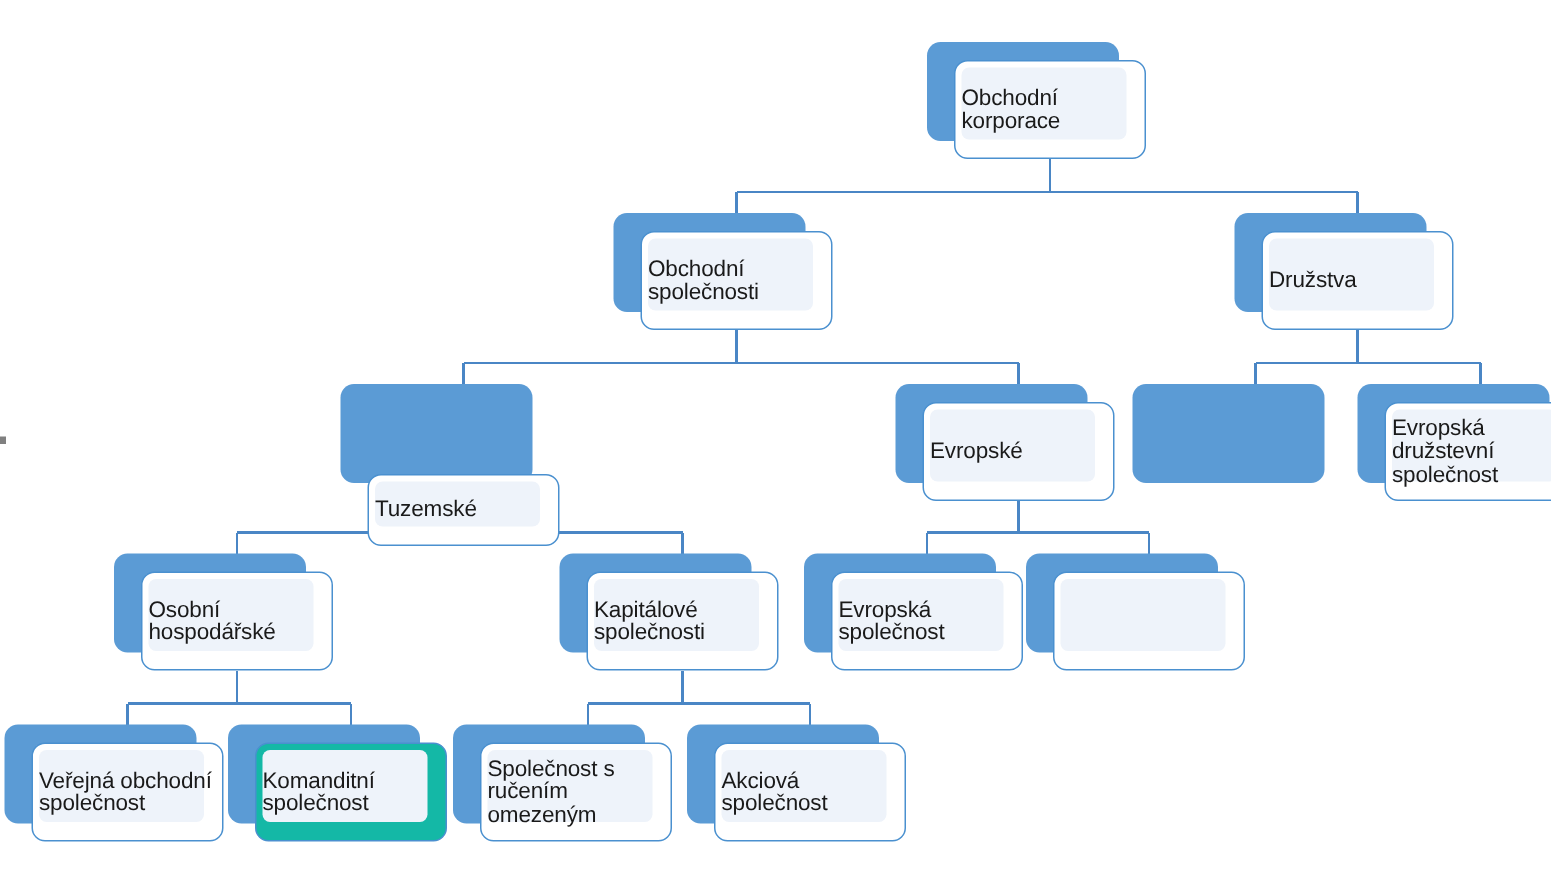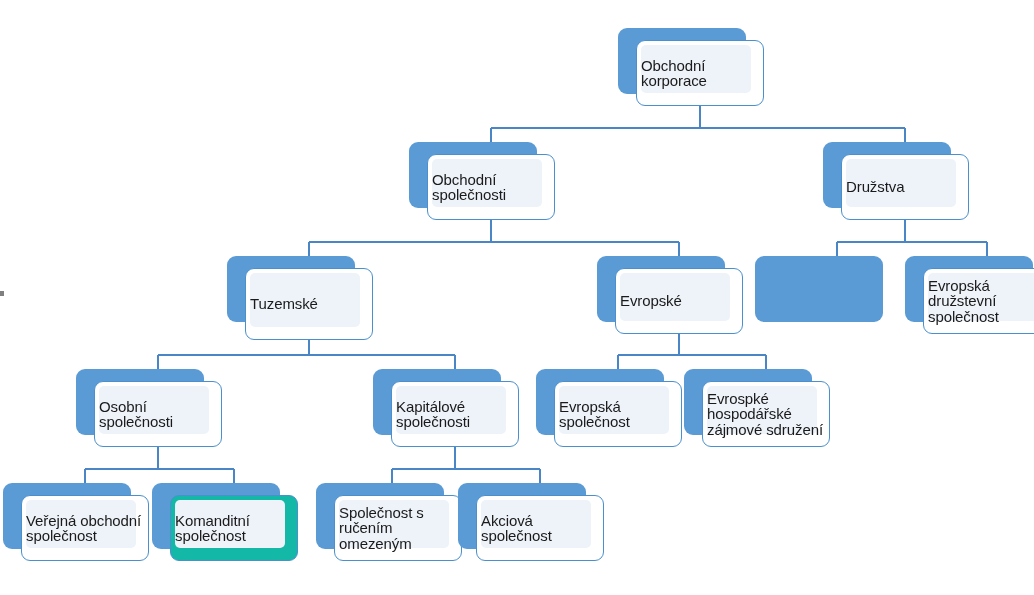--- a/index.html
+++ b/index.html
@@ -137,21 +137,21 @@
       </div>
       <div class="node" style="left: 823px; top: 142px; width: 154px; height: 78px;">
         <div class="shadow" style="width: 128px; height: 66px; background: rgb(91, 155, 213);"></div>
         <div class="card" style="width: 128px; height: 66px; border-color: rgb(74, 144, 207); background: rgb(255, 255, 255);">
           <div class="inner" style="background: rgb(238, 243, 250);"></div>
           <div class="label" style="color: rgb(26, 26, 26);">Družstva</div>
         </div>
       </div>
       <div class="node" style="left: 227px; top: 256px; width: 146px; height: 78px;">
         <div class="shadow" style="width: 128px; height: 66px; background: rgb(91, 155, 213);"></div>
-        <div class="card" style="width: 128px; height: 72px; border-color: rgb(74, 144, 207); background: rgb(255, 255, 255);">
+        <div class="card" style="width: 128px; height: 48px; border-color: rgb(74, 144, 207); background: rgb(255, 255, 255); margin-top: 48px;">
           <div class="inner" style="background: rgb(238, 243, 250);"></div>
           <div class="label" style="color: rgb(26, 26, 26);">Tuzemské</div>
         </div>
       </div>
       <div class="node" style="left: 597px; top: 256px; width: 146px; height: 78px;">
         <div class="shadow" style="width: 128px; height: 66px; background: rgb(91, 155, 213);"></div>
         <div class="card" style="width: 128px; height: 66px; border-color: rgb(74, 144, 207); background: rgb(255, 255, 255);">
           <div class="inner" style="background: rgb(238, 243, 250);"></div>
           <div class="label" style="color: rgb(26, 26, 26);">Evropské</div>
         </div>
@@ -166,21 +166,21 @@
           <div class="label" style="color: rgb(26, 26, 26);">Evropská
 družstevní
 společnost</div>
         </div>
       </div>
       <div class="node" style="left: 76px; top: 369px; width: 146px; height: 78px;">
         <div class="shadow" style="width: 128px; height: 66px; background: rgb(91, 155, 213);"></div>
         <div class="card" style="width: 128px; height: 66px; border-color: rgb(74, 144, 207); background: rgb(255, 255, 255);">
           <div class="inner" style="background: rgb(238, 243, 250);"></div>
           <div class="label" style="color: rgb(26, 26, 26);">Osobní
-společnosti</div>
+hospodářské</div>
         </div>
       </div>
       <div class="node" style="left: 373px; top: 369px; width: 146px; height: 78px;">
         <div class="shadow" style="width: 128px; height: 66px; background: rgb(91, 155, 213);"></div>
         <div class="card" style="width: 128px; height: 66px; border-color: rgb(74, 144, 207); background: rgb(255, 255, 255);">
           <div class="inner" style="background: rgb(238, 243, 250);"></div>
           <div class="label" style="color: rgb(26, 26, 26);">Kapitálové
 společnosti</div>
         </div>
       </div>
@@ -189,42 +189,39 @@
         <div class="card" style="width: 128px; height: 66px; border-color: rgb(74, 144, 207); background: rgb(255, 255, 255);">
           <div class="inner" style="background: rgb(238, 243, 250);"></div>
           <div class="label" style="color: rgb(26, 26, 26);">Evropská
 společnost</div>
         </div>
       </div>
       <div class="node" style="left: 684px; top: 369px; width: 146px; height: 78px;">
         <div class="shadow" style="width: 128px; height: 66px; background: rgb(91, 155, 213);"></div>
         <div class="card" style="width: 128px; height: 66px; border-color: rgb(74, 144, 207); background: rgb(255, 255, 255);">
           <div class="inner" style="background: rgb(238, 243, 250);"></div>
-          <div class="label" style="color: rgb(26, 26, 26);">Evrospké
-hospodářské
-zájmové sdružení</div>
         </div>
       </div>
       <div class="node" style="left: 3px; top: 483px; width: 146px; height: 78px;">
         <div class="shadow" style="width: 128px; height: 66px; background: rgb(91, 155, 213);"></div>
         <div class="card" style="width: 128px; height: 66px; border-color: rgb(74, 144, 207); background: rgb(255, 255, 255);">
           <div class="inner" style="background: rgb(238, 243, 250);"></div>
           <div class="label" style="color: rgb(26, 26, 26);">Veřejná obchodní
 společnost</div>
         </div>
       </div>
       <div class="node" style="left: 152px; top: 483px; width: 146px; height: 78px;">
         <div class="shadow" style="width: 128px; height: 66px; background: rgb(91, 155, 213);"></div>
         <div class="card" style="width: 128px; height: 66px; border-color: rgb(74, 144, 207); background: #14b8a6;">
           <div class="inner" style="background: rgb(238, 243, 250);"></div>
           <div class="label" style="color: rgb(26, 26, 26);">Komanditní
 společnost</div>
         </div>
       </div>
-      <div class="node" style="left: 316px; top: 483px; width: 146px; height: 66px;">
+      <div class="node" style="left: 302px; top: 483px; width: 146px; height: 66px;">
         <div class="shadow" style="width: 128px; height: 66px; background: rgb(91, 155, 213);"></div>
         <div class="card" style="width: 128px; height: 66px; border-color: rgb(74, 144, 207); background: rgb(255, 255, 255);">
           <div class="inner" style="background: rgb(238, 243, 250);"></div>
           <div class="label" style="color: rgb(26, 26, 26);">Společnost s
 ručením
 omezeným</div>
         </div>
       </div>
       <div class="node" style="left: 458px; top: 483px; width: 146px; height: 78px;">
         <div class="shadow" style="width: 128px; height: 66px; background: rgb(91, 155, 213);"></div>

